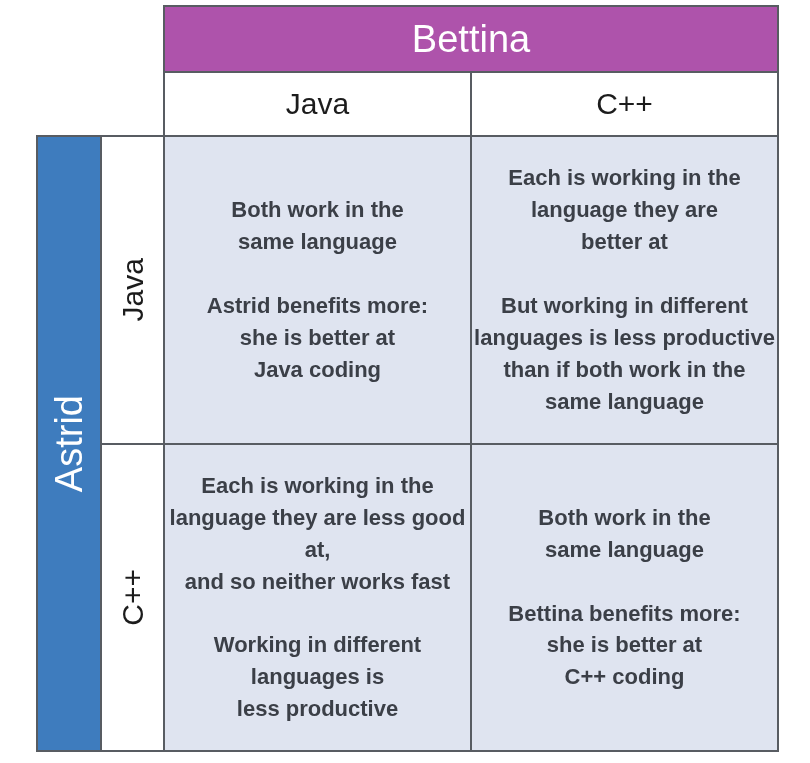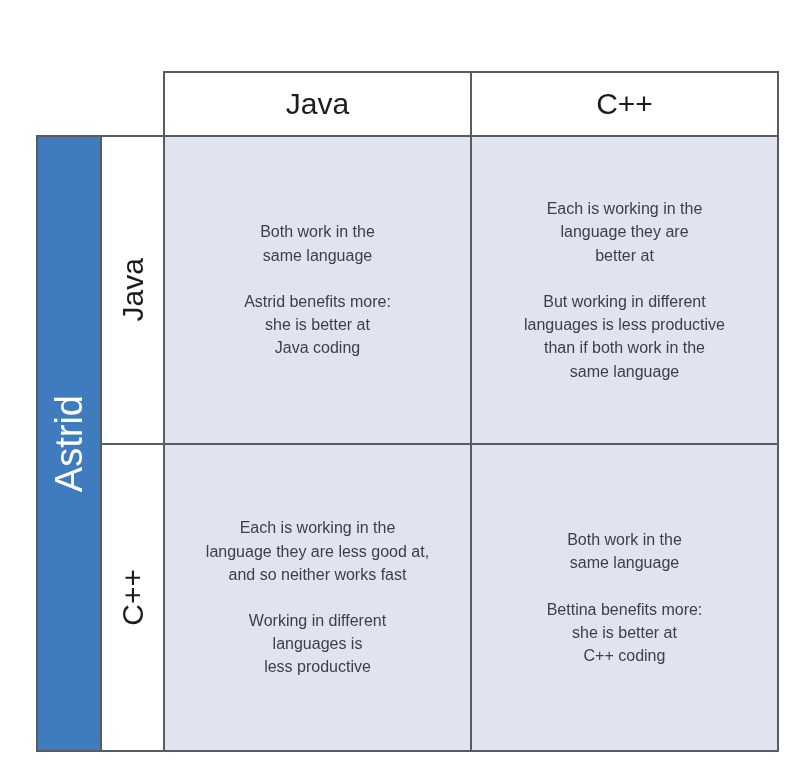--- a/index.html
+++ b/index.html
@@ -62,35 +62,39 @@
   .rl-row1 { top: 443px; height: 309px; }
   .vtext {
     writing-mode: vertical-rl;
     transform: rotate(180deg);
     white-space: nowrap;
   }
   
   .cell {
     background: var(--cell-bg, #DFE4F0);
     color: var(--cell-text, #3B3F47);
-    font-size: 16px;
+    font-size: 22px;
     line-height: 1.45;
     text-align: center;
+    font-weight: bold;
   }
   .cell-text { white-space: pre-line; }
   .cell-r0c0 { left: 163px; top: 135px; width: 309px; height: 310px; }
   .cell-r0c1 { left: 470px; top: 135px; width: 309px; height: 310px; }
   .cell-r1c0 { left: 163px; top: 443px; width: 309px; height: 309px; }
   .cell-r1c1 { left: 470px; top: 443px; width: 309px; height: 309px; }
 </style>
 </head>
 <body>
 
 <div class="stage">
 
+  <div class="box banner-top">
+    <span>Bettina</span>
+  </div>
 
   <div class="box hdr hdr-col0">
     <span>Java</span>
   </div>
   <div class="box hdr hdr-col1">
     <span>C++</span>
   </div>
 
   <div class="box banner-left">
     <span class="vtext">Astrid</span>

